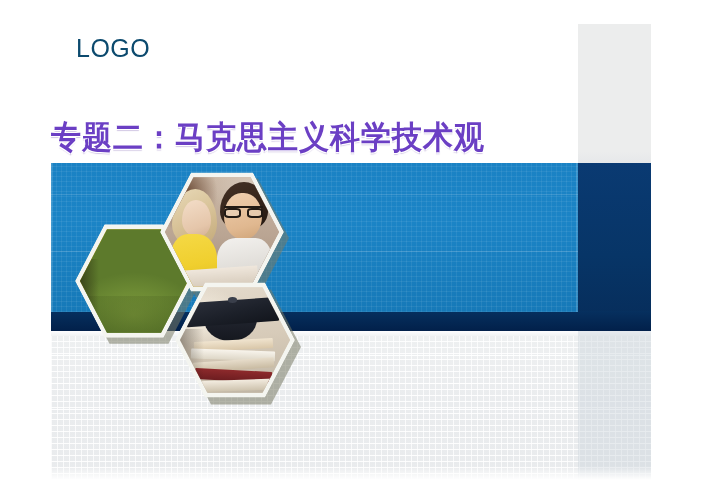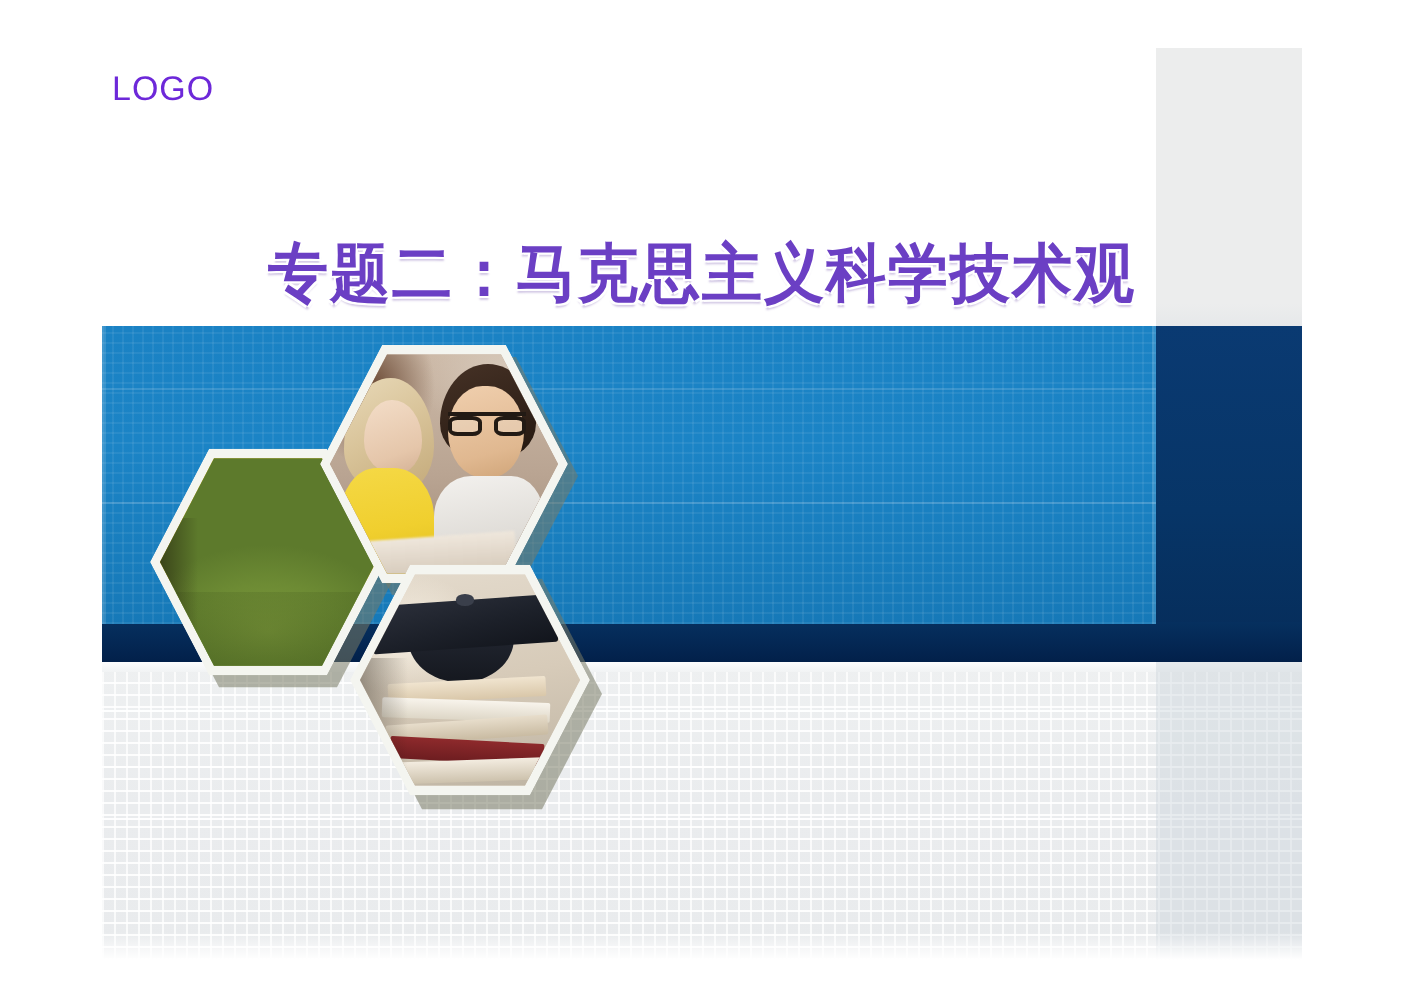--- a/index.html
+++ b/index.html
@@ -30,41 +30,41 @@
     left: 0px;
     top: 0px;
     width: 702px;
     height: 496px;
     background: #ffffff;
   }
 
   
   .logo {
     position: absolute;
-    left: 56px;
+    left: 76px;
     top: 36px;
-    font-size: 17px;
+    font-size: 25px;
     letter-spacing: 0.5px;
-    color: #6d28d9;
+    color: #0c4a6e;
     font-family: "Liberation Sans", "DejaVu Sans", sans-serif;
     font-weight: 400;
     line-height: 1;
     white-space: nowrap;
   }
 
   
   .title-wrap {
     position: absolute;
     left: 51px;
     top: 112px;
     width: 600px;
     height: 50px;
     display: flex;
     align-items: center;
-    justify-content: center;
+    justify-content: flex-start;
   }
   .title {
     font-family: "DejaVu Sans", "Liberation Sans", sans-serif;
     font-size: 30px;
     font-weight: bold;
     letter-spacing: 1px;
     color: #6b3fc4;
     white-space: nowrap;
     -webkit-text-stroke: 2.2px #ffffff;
     paint-order: stroke fill;

